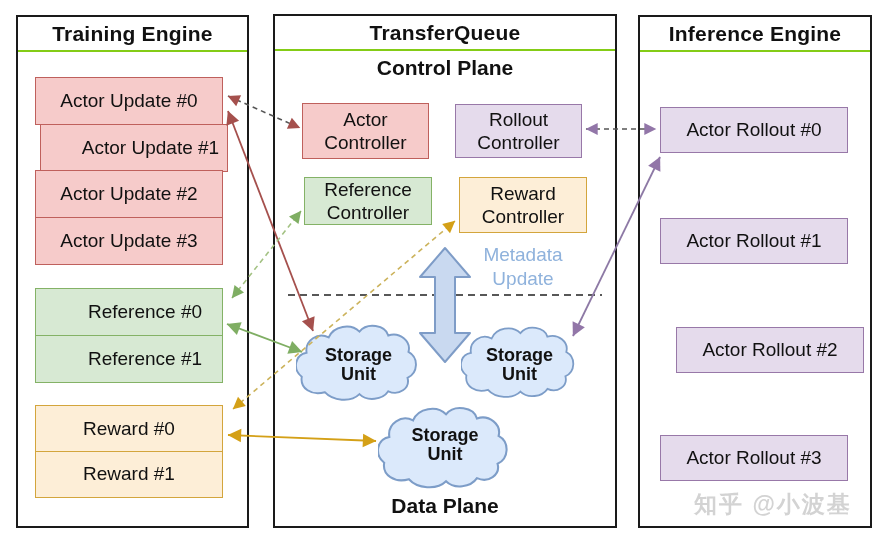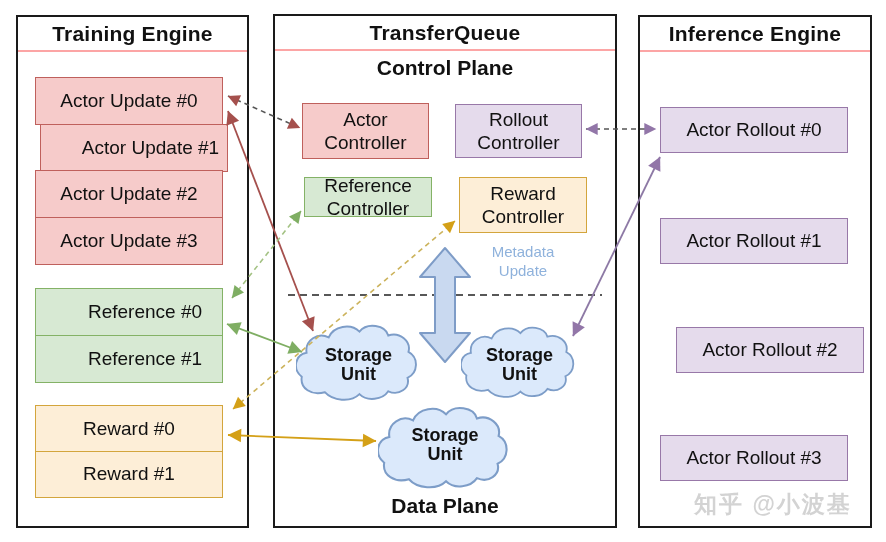--- a/index.html
+++ b/index.html
@@ -2,40 +2,40 @@
 <html><head>
 <meta charset="utf-8">
 <style>
   html,body{margin:0;padding:0;background:#ffffff;}
   #canvas{
     position:relative;width:886px;height:542px;background:#ffffff;overflow:hidden;
     font-family:"Liberation Sans", sans-serif;color:#111;
   }
   .panel{position:absolute;background:#fff;border:2px solid #1a1a1a;}
   .panel-header{
-    height:33px;border-bottom:2px solid #fca5a5;display:flex;align-items:center;justify-content:center;
+    height:33px;border-bottom:2px solid #84cc16;display:flex;align-items:center;justify-content:center;
     font-weight:bold;font-size:21px;letter-spacing:.2px;
   }
   .rowbox{
     position:absolute;display:flex;align-items:center;justify-content:center;
     font-size:19px;box-sizing:border-box;
   }
   .pink  {background:#f6cbca;border:1.6px solid #bf605c;}
   .green {background:#d7e9d3;border:1.6px solid #84b266;padding-left:32px;}
   .orange{background:#fdeed7;border:1.6px solid #d3a53c;}
   .purple{background:#e5dbec;border:1.6px solid #9878a8;}
   .ctrl{
     position:absolute;display:flex;align-items:center;justify-content:center;text-align:center;
     font-size:19px;line-height:1.22;box-sizing:border-box;padding:2px 6px;
   }
   .plane-label{
     position:absolute;font-weight:bold;font-size:21px;text-align:center;
   }
   .metadata-label{
-    position:absolute;font-size:15px;line-height:1.25;text-align:center;color:#8fb2dc;
+    position:absolute;font-size:19px;line-height:1.25;text-align:center;color:#8fb2dc;
   }
   .cloud{position:absolute;display:flex;align-items:center;justify-content:center;}
   .cloud svg{position:absolute;inset:0;}
   .cloud-label{
     position:relative;z-index:2;font-weight:bold;font-size:18px;line-height:1.08;
     text-align:center;width:80px;color:#111;
   }
   #connectors{position:absolute;inset:0;z-index:5;pointer-events:none;}
   .watermark{
     position:absolute;left:694px;top:489px;font-size:23px;letter-spacing:2px;
@@ -61,21 +61,21 @@
   <div class="rowbox orange" style="left:35px;top:405px;width:188px;height:47px;">Reward #0</div>
   <div class="rowbox orange" style="left:35px;top:450.5px;width:188px;height:47px;">Reward #1</div>
 
   <div class="panel" style="left:273px;top:14px;width:340px;height:510px;">
     <div class="panel-header">TransferQueue</div>
   </div>
   <div class="plane-label" style="left:355px;top:56px;width:180px;">Control Plane</div>
 
   <div class="ctrl purple" style="left:455px;top:104px;width:127px;height:54px;">Rollout Controller</div>
   <div class="ctrl pink" style="left:302px;top:103px;width:127px;height:56px;">Actor Controller</div>
-  <div class="ctrl green" style="left:304px;top:177px;width:128px;height:40px;">Reference Controller</div>
+  <div class="ctrl green" style="left:304px;top:177px;width:128px;height:48px;">Reference Controller</div>
   <div class="ctrl orange" style="left:459px;top:177px;width:128px;height:56px;">Reward Controller</div>
 
   <div class="metadata-label" style="left:470px;top:243px;width:106px;">Metadata Update</div>
 
   <div class="cloud" style="left:296px;top:323px;width:125px;height:84px;">
     <svg viewBox="0 0 130 85" preserveAspectRatio="none">
       <path d="M 30 72 C 16 76 4 68 6 56 C -4 48 -1 33 11 31 C 9 18 23 9 34 15 C 39 3 57 0 66 9 C 74 -1 93 2 96 13 C 108 9 120 19 117 30 C 128 36 127 52 116 57 C 119 68 107 76 96 71 C 90 80 74 82 66 74 C 57 83 38 81 30 72 Z" fill="#dbe9fb" stroke="#7d9dc8" stroke-width="2"></path>
     </svg>
     <div class="cloud-label">Storage Unit</div>
   </div>

